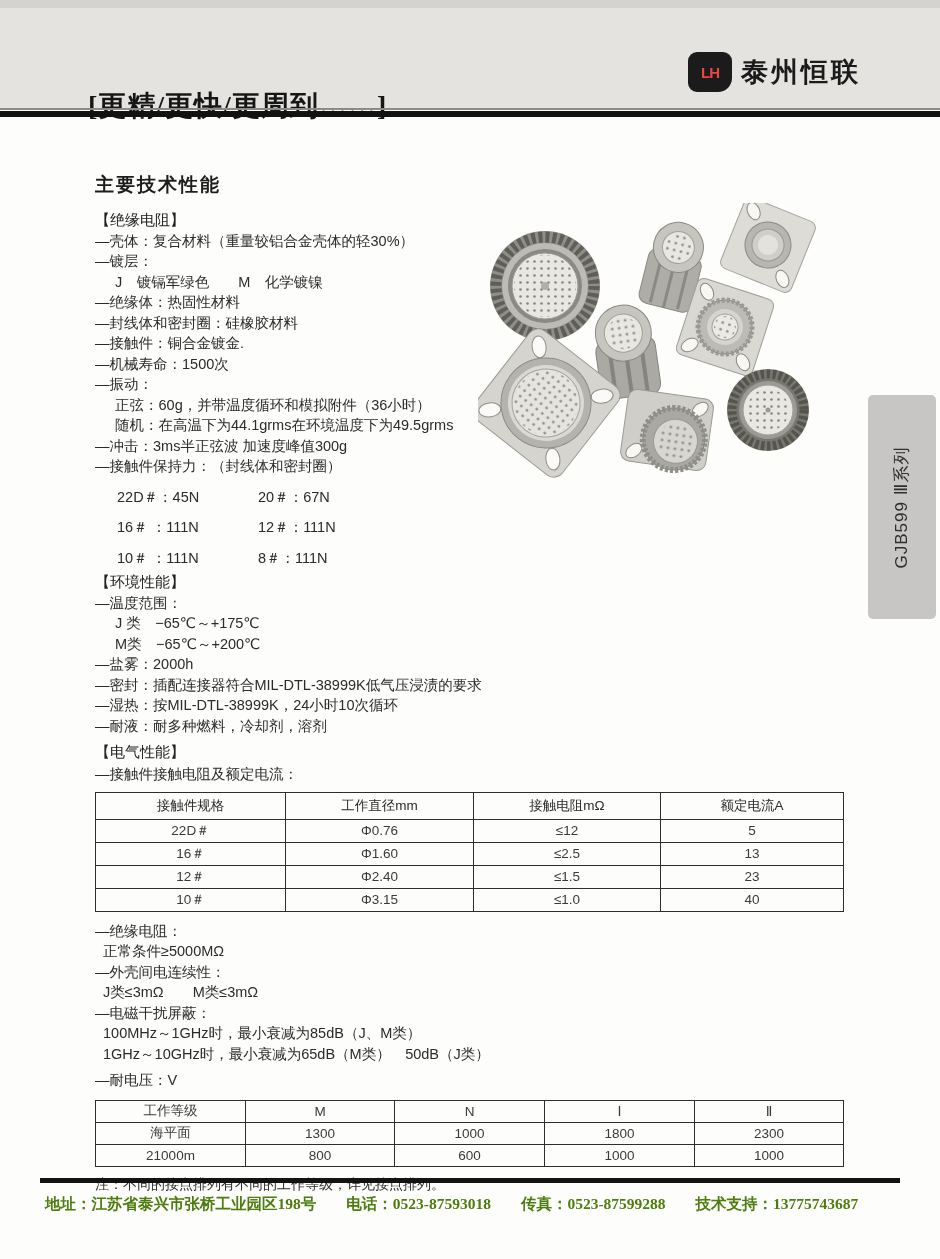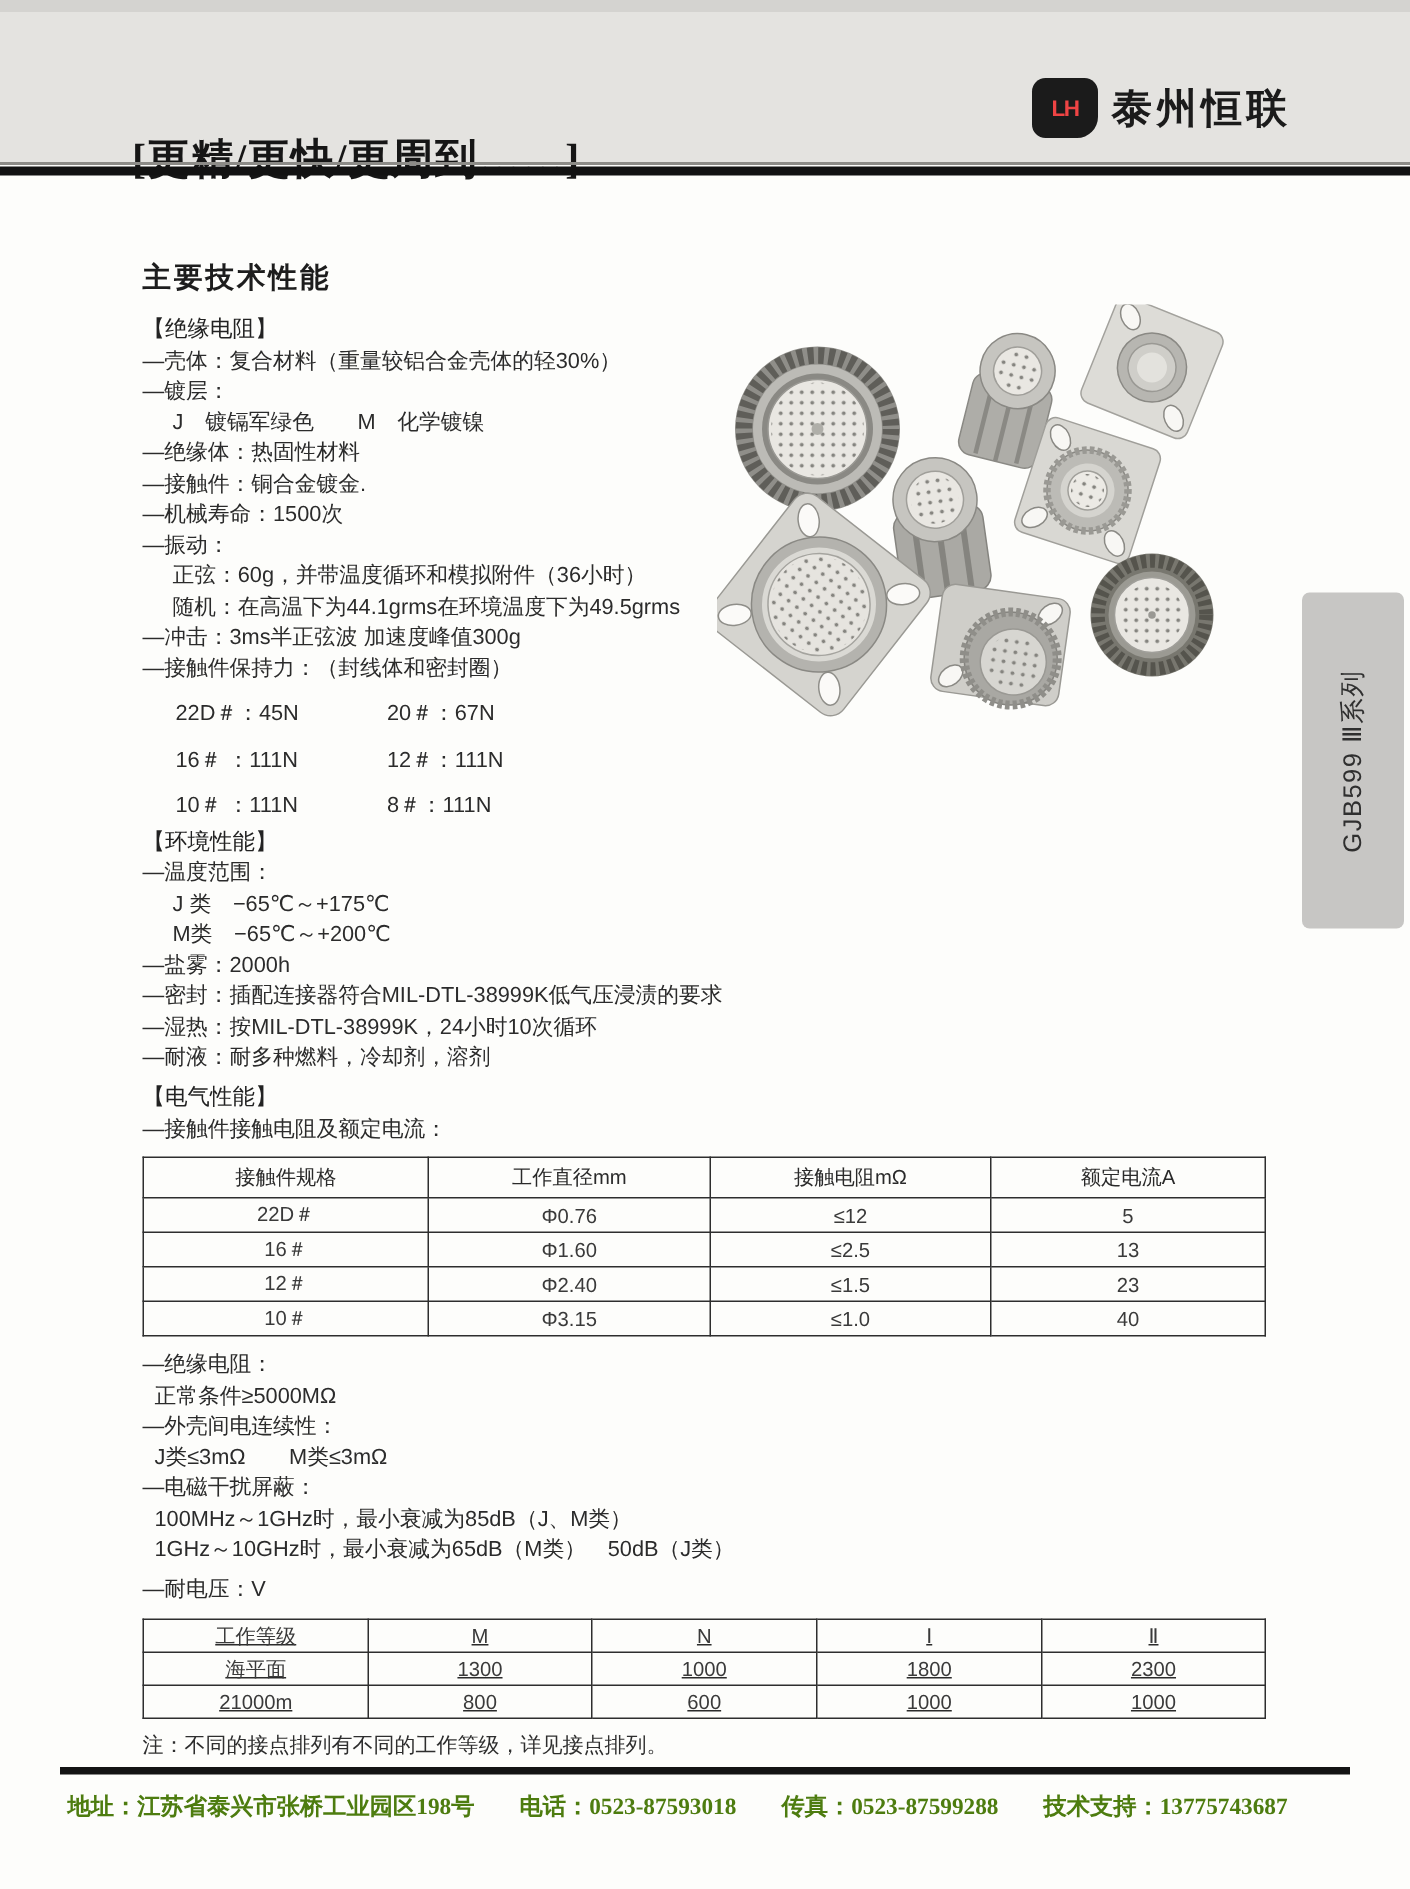--- a/index.html
+++ b/index.html
@@ -57,21 +57,21 @@
   
   table { border-collapse:collapse; table-layout:fixed; }
   .tbl { margin-top:7px; margin-bottom:9px; }
   .tbl td {
     border:1px solid #2e2e2e; text-align:center; vertical-align:middle;
     font-size:13.5px; color:#3a3a3a;
   }
   .tbl-contact { width:748px; }
   .tbl-contact td { height:23px; }
   .tbl-contact tr.hdr td { height:27px; color:#2a2a2a; }
-  .tbl-voltage { width:748px; margin-top:9px;text-decoration:underline; }
+  .tbl-voltage { width:748px; margin-top:9px; }
   .tbl-voltage td { height:22px; }
   .note { font-size:14px; margin-top:9px; color:#2e2e2e; }
 
   
   .photo { position:absolute; left:478px; top:203px; width:392px; height:335px; }
 
   
   .footer-rule { position:absolute; left:40px; top:1178px; width:860px; height:5px; background:#131313; }
   .footer {
     position:absolute; left:45px; top:1194px; width:870px;
@@ -198,20 +198,21 @@
 <div class="content">
 
   <div class="page-title">主要技术性能</div>
 
   <div class="sec">
     <div class="sec-heading">【绝缘电阻】</div>
     <div class="ln">—壳体：复合材料（重量较铝合金壳体的轻30%）</div>
     <div class="ln">—镀层：</div>
     <div class="ln ind">J　镀镉军绿色　　M　化学镀镍</div>
     <div class="ln">—绝缘体：热固性材料</div>
+    <div class="ln">—封线体和密封圈：硅橡胶材料</div>
     <div class="ln">—接触件：铜合金镀金.</div>
     <div class="ln">—机械寿命：1500次</div>
     <div class="ln">—振动：</div>
     <div class="ln ind">正弦：60g，并带温度循环和模拟附件（36小时）</div>
     <div class="ln ind">随机：在高温下为44.1grms在环境温度下为49.5grms</div>
     <div class="ln">—冲击：3ms半正弦波 加速度峰值300g</div>
     <div class="ln">—接触件保持力：（封线体和密封圈）</div>
     <div class="ln pair">
       <span class="c1">22D＃：45N</span>
       <span class="c2">20＃：67N</span>

